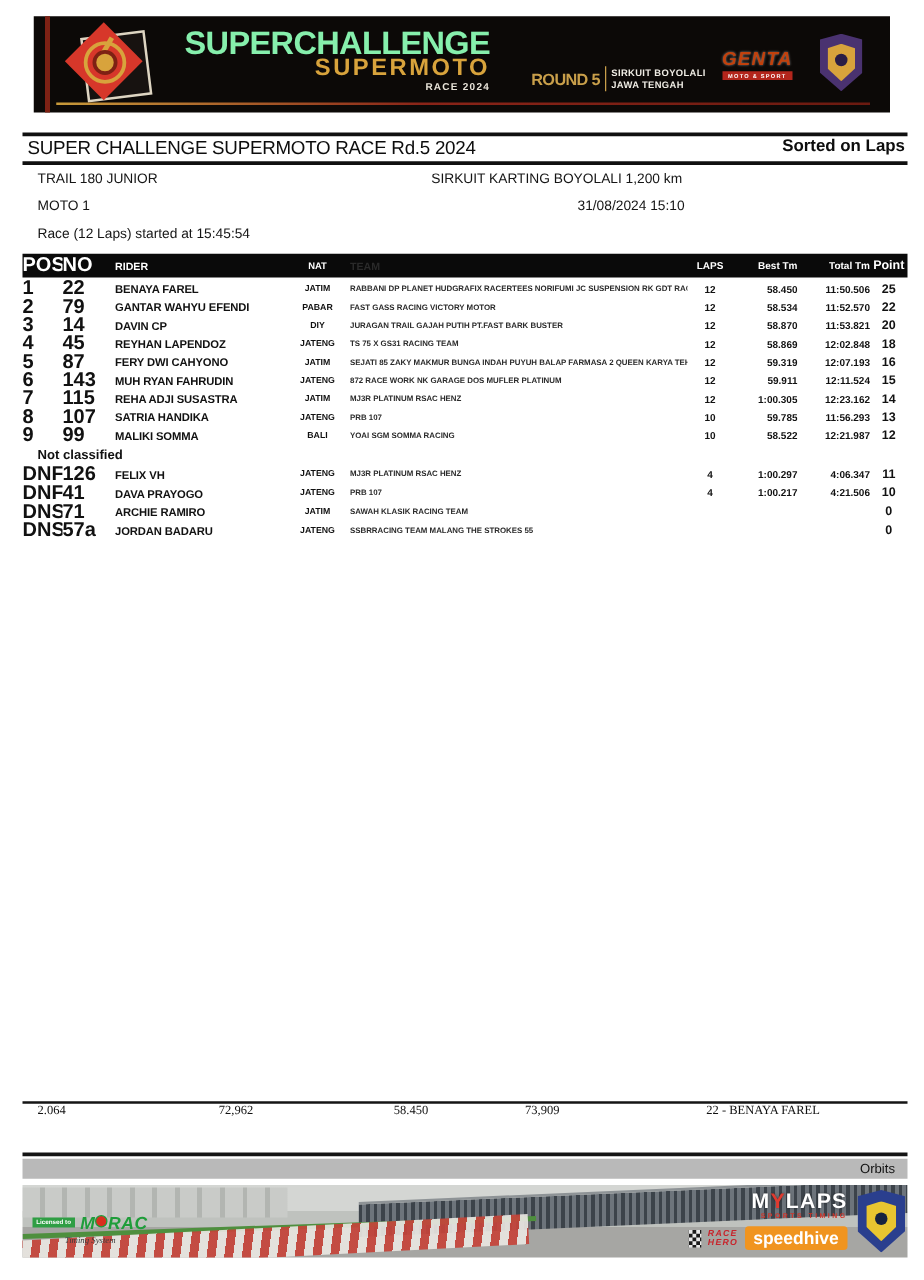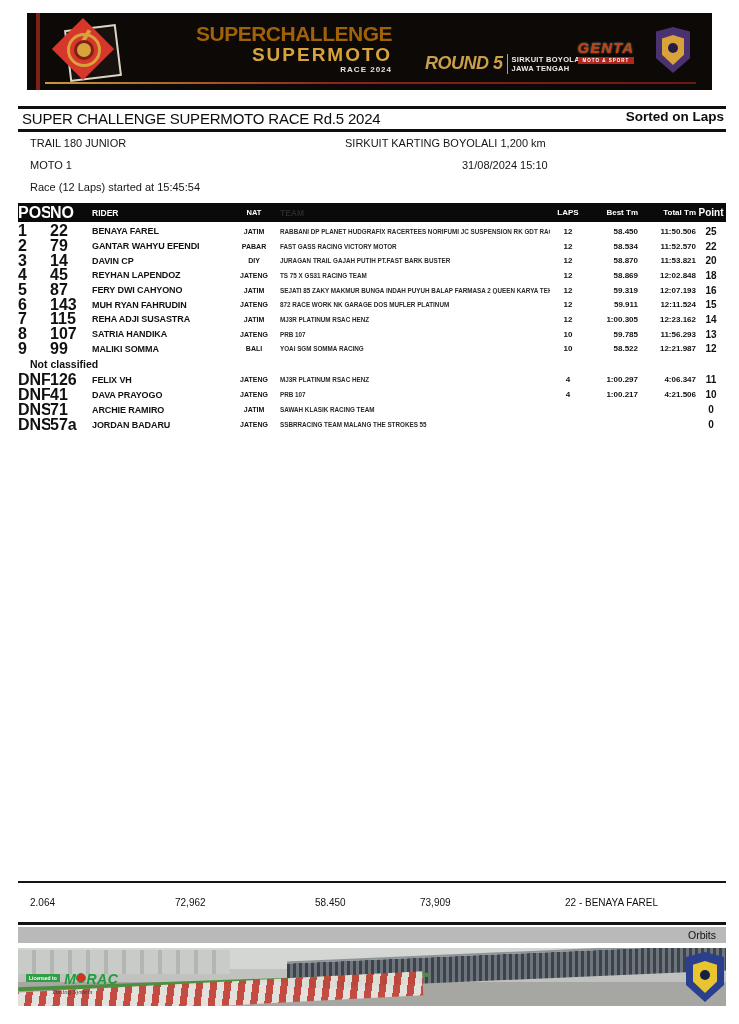--- a/index.html
+++ b/index.html
@@ -9,25 +9,25 @@
   
   .banner{position:absolute;left:27px;top:13px;width:685px;height:77px;background:#0c0907;}
   .banner-stripe{position:absolute;left:9px;top:0;width:4px;height:100%;background:#7e2114;}
   .logo-wrap{position:absolute;left:30px;top:8px;width:62px;height:62px;}
   .logo-back{position:absolute;left:10px;top:6px;width:48px;height:48px;background:#171210;border:2px solid #ded5c2;transform:rotate(-7deg);}
   .logo-diamond{position:absolute;left:4px;top:6px;width:44px;height:44px;background:#d7372a;transform:rotate(45deg);}
   .ring1{position:absolute;left:10px;top:12px;width:28px;height:28px;border:3px solid #d8a33c;border-radius:50%;}
   .ring2{position:absolute;left:17px;top:19px;width:14px;height:14px;border:3px solid #7e2114;border-radius:50%;background:#d8a33c;}
   .bolt{position:absolute;left:26px;top:8px;width:4px;height:18px;background:#d8a33c;transform:rotate(30deg);}
   .brand{position:absolute;left:100px;top:10px;width:265px;text-align:right;}
-  .brand-1{font-size:21px;font-weight:bold;color:#a16207;letter-spacing:-.5px;line-height:22px;}
+  .brand-1{font-size:26px;font-weight:bold;color:#86efac;letter-spacing:-.5px;line-height:22px;}
   .brand-2{font-size:19px;font-weight:bold;color:#d8a33c;letter-spacing:2px;line-height:19px;}
   .brand-3{font-size:8px;font-weight:bold;color:#e8e3d8;letter-spacing:1px;line-height:11px;}
   .round-blk{position:absolute;left:398px;top:40px;display:flex;align-items:center;gap:4px;}
-  .round-txt{font-size:18px;font-weight:bold;font-style:italic;color:#c99f4a;letter-spacing:-.5px;}
+  .round-txt{font-size:13px;font-weight:bold;color:#c99f4a;letter-spacing:-.5px;}
   .round-sep{width:1px;height:20px;background:#c99f4a;}
   .venue{display:flex;flex-direction:column;}
   .venue span{font-size:7.5px;font-weight:bold;color:#efece4;letter-spacing:.3px;line-height:9px;}
   .banner-line{position:absolute;left:18px;right:16px;bottom:6px;height:2px;
                background:linear-gradient(to right,#c89a3a,#8a2418 45%,#6b1a10);}
   .genta{position:absolute;right:78px;top:26px;text-align:center;}
   .genta-main{font-size:15px;font-weight:bold;font-style:italic;color:#c2410c;letter-spacing:1px;text-shadow:0 0 2px rgba(255,255,255,.55);}
   .genta-sub{margin-top:1px;background:#b3261c;color:#fff;font-size:4.5px;font-weight:bold;letter-spacing:1px;padding:1px 2px;}
   .imi-top{position:absolute;right:22px;top:14px;width:34px;height:46px;background:#4a3270;
            clip-path:polygon(50% 0,100% 10%,100% 68%,50% 100%,0 68%,0 10%);}
@@ -71,21 +71,21 @@
   .tbody{position:absolute;left:18px;top:224px;width:708px;}
   .rrow{height:14.7px;}
   .nc-label{position:absolute;left:30px;top:358px;font-size:10.5px;font-weight:bold;}
   .ncbody{position:absolute;left:18px;top:372px;width:708px;}
   .ncbody .rrow{height:15px;}
 
   
   .sum{position:absolute;left:18px;top:881px;width:708px;}
   .sum-grid{display:grid;grid-template-columns:157px 140px 105px 145px 161px;}
   .sum-h{font-size:10.5px;font-weight:bold;height:15px;}
-  .sum-v{font-size:10px;height:16px;padding-top:14px;}
+  .sum-v{font-size:10px;height:16px;padding-top:0;font-family:Liberation Serif, serif;}
   .sum-rule{height:2px;background:#151515;}
   .sc1{padding-left:12px;}
 
   
   .orb-rule{position:absolute;left:18px;top:922px;width:708px;height:2.5px;background:#141414;}
   .orbits{position:absolute;left:18px;top:927px;width:708px;height:16px;background:#b9b9b9;}
   .orbits span{position:absolute;right:10px;top:2px;font-size:10.5px;color:#111;}
 
   
   .photo{position:absolute;left:18px;top:948px;width:708px;height:58px;overflow:hidden;
@@ -350,19 +350,31 @@
     <div class="stand"></div>
     <div class="greenline"></div>
     <div class="curbs"></div>
 
     <div class="morac">
       <span class="lic">Licensed to</span>
       <span class="morac-main">M</span><span class="morac-dot"></span><span class="morac-main">RAC</span>
       <div class="morac-sub">Timing System</div>
     </div>
 
+    <div class="rlogos">
+      <div class="mylaps"><span>M</span><span class="y">Y</span><span>LAPS</span></div>
+      <div class="mylaps-sub">SPORTS TIMING</div>
+      <div class="rrow2">
+        <span class="checker"></span>
+        <span class="rh">
+          <span>RACE</span><br>
+          <span>HERO</span>
+        </span>
+        <span class="shive">speedhive</span>
+      </div>
+    </div>
     <div class="imi-bot">
       <div class="imi-bot-in"></div>
       <div class="imi-bot-dot"></div>
     </div>
   </div>
 
 </div>
 
 </body></html>

